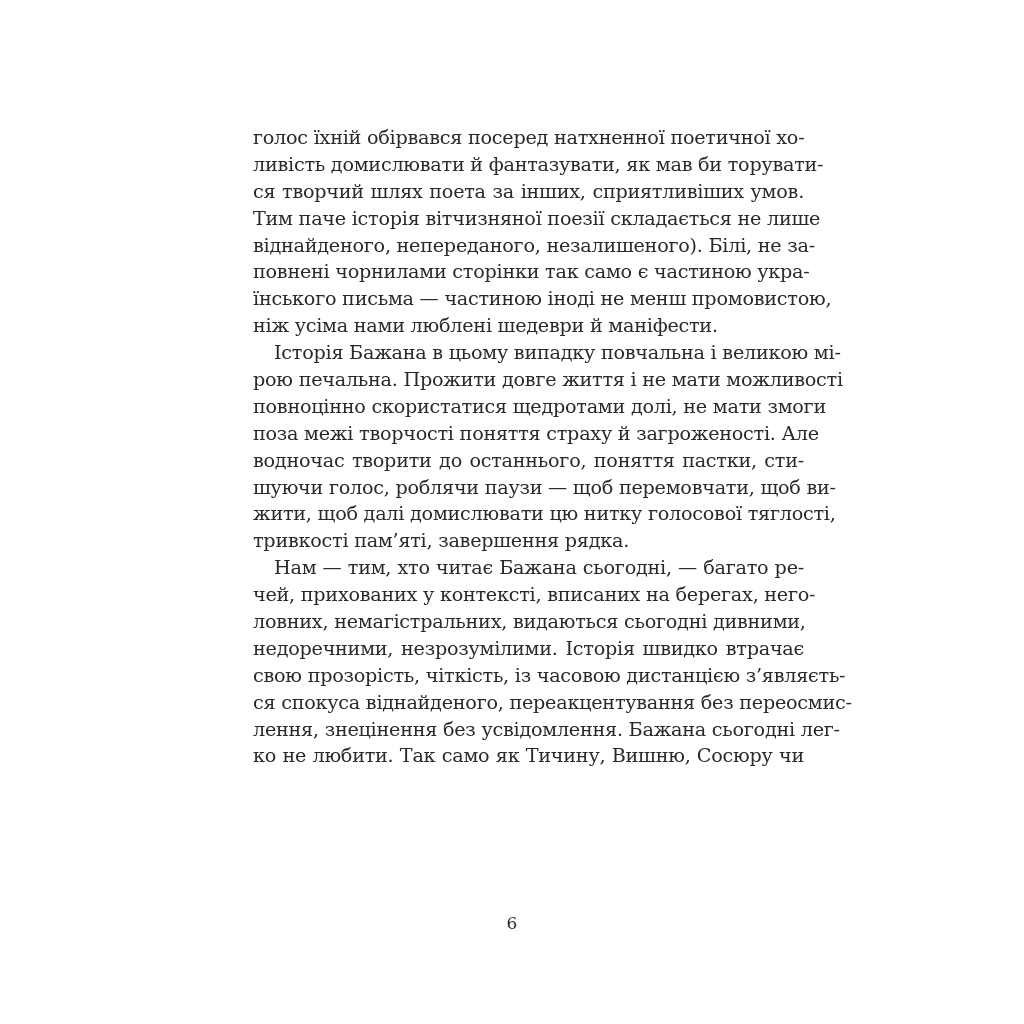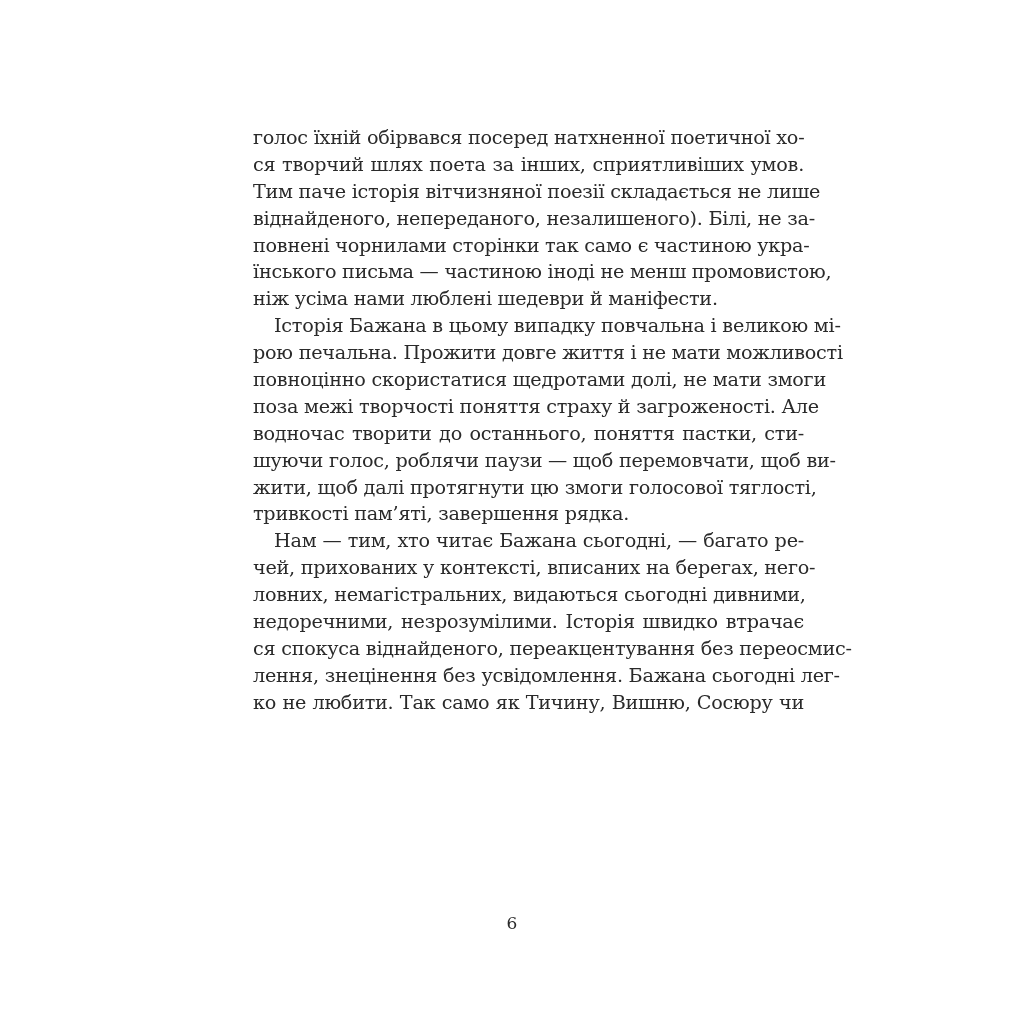--- a/index.html
+++ b/index.html
@@ -56,44 +56,46 @@
     }
   </style>
 </head>
 <body>
 
 <div class="page">
   <div class="text-block">
 
     <div>
       <span class="line">голос їхній обірвався посеред натхненної поетичної хо-</span>
+      <span class="line">ливість домислювати й фантазувати, як мав би торувати-</span>
       <span class="line">ся творчий шлях поета за інших, сприятливіших умов.</span>
       <span class="line">Тим паче історія вітчизняної поезії складається не лише</span>
       <span class="line">віднайденого, непереданого, незалишеного). Білі, не за-</span>
       <span class="line">повнені чорнилами сторінки так само є частиною укра-</span>
       <span class="line">їнського письма — частиною іноді не менш промовистою,</span>
       <span class="line last">ніж усіма нами люблені шедеври й маніфести.</span>
     </div>
 
     <div>
       <span class="line indent">Історія Бажана в цьому випадку повчальна і великою мі-</span>
       <span class="line">рою печальна. Прожити довге життя і не мати можливості</span>
       <span class="line">повноцінно скористатися щедротами долі, не мати змоги</span>
       <span class="line">поза межі творчості поняття страху й загроженості. Але</span>
       <span class="line">водночас творити до останнього, поняття пастки, сти-</span>
       <span class="line">шуючи голос, роблячи паузи — щоб перемовчати, щоб ви-</span>
-      <span class="line">жити, щоб далі протягнути цю змоги голосової тяглості,</span>
+      <span class="line">жити, щоб далі домислювати цю нитку голосової тяглості,</span>
       <span class="line last">тривкості пам’яті, завершення рядка.</span>
     </div>
 
     <div>
       <span class="line indent">Нам — тим, хто читає Бажана сьогодні, — багато ре-</span>
       <span class="line">чей, прихованих у контексті, вписаних на берегах, него-</span>
       <span class="line">ловних, немагістральних, видаються сьогодні дивними,</span>
       <span class="line">недоречними, незрозумілими. Історія швидко втрачає</span>
+      <span class="line">свою прозорість, чіткість, із часовою дистанцією з’являєть-</span>
       <span class="line">ся спокуса віднайденого, переакцентування без переосмис-</span>
       <span class="line">лення, знецінення без усвідомлення. Бажана сьогодні лег-</span>
       <span class="line">ко не любити. Так само як Тичину, Вишню, Сосюру чи</span>
     </div>
   </div>
 
   <div class="page-number">6</div>
 </div>
 
 </body></html>

